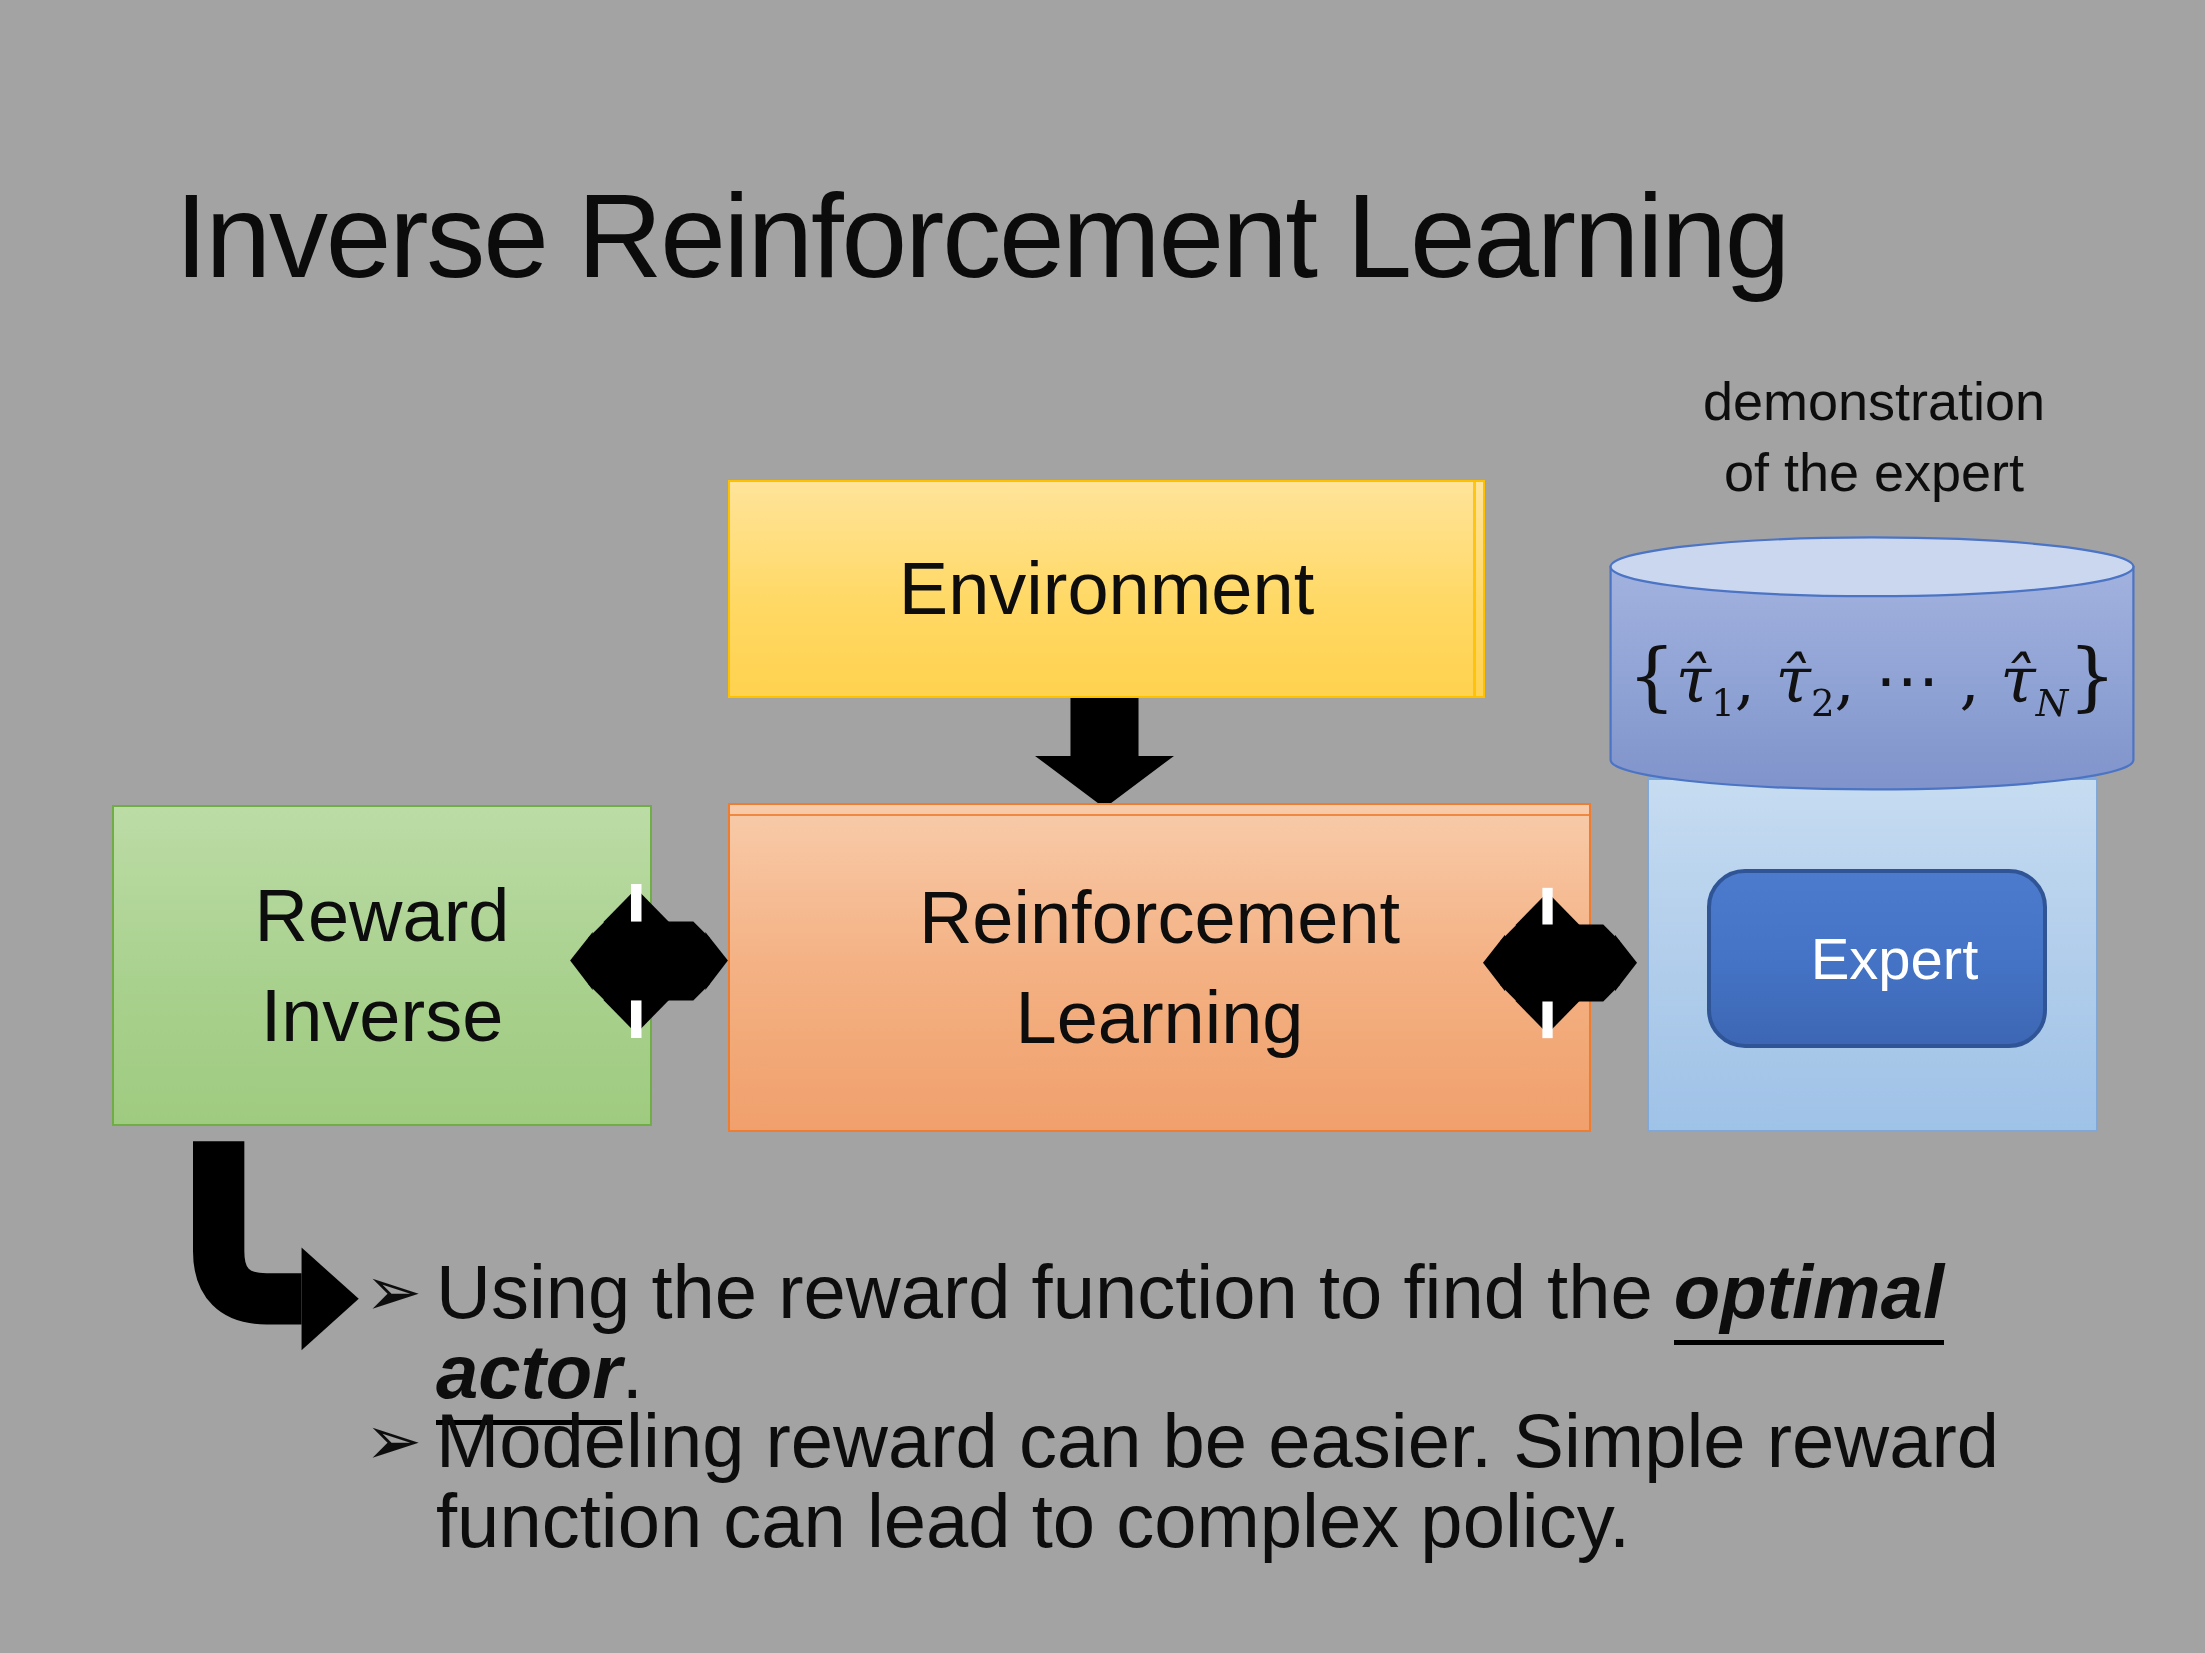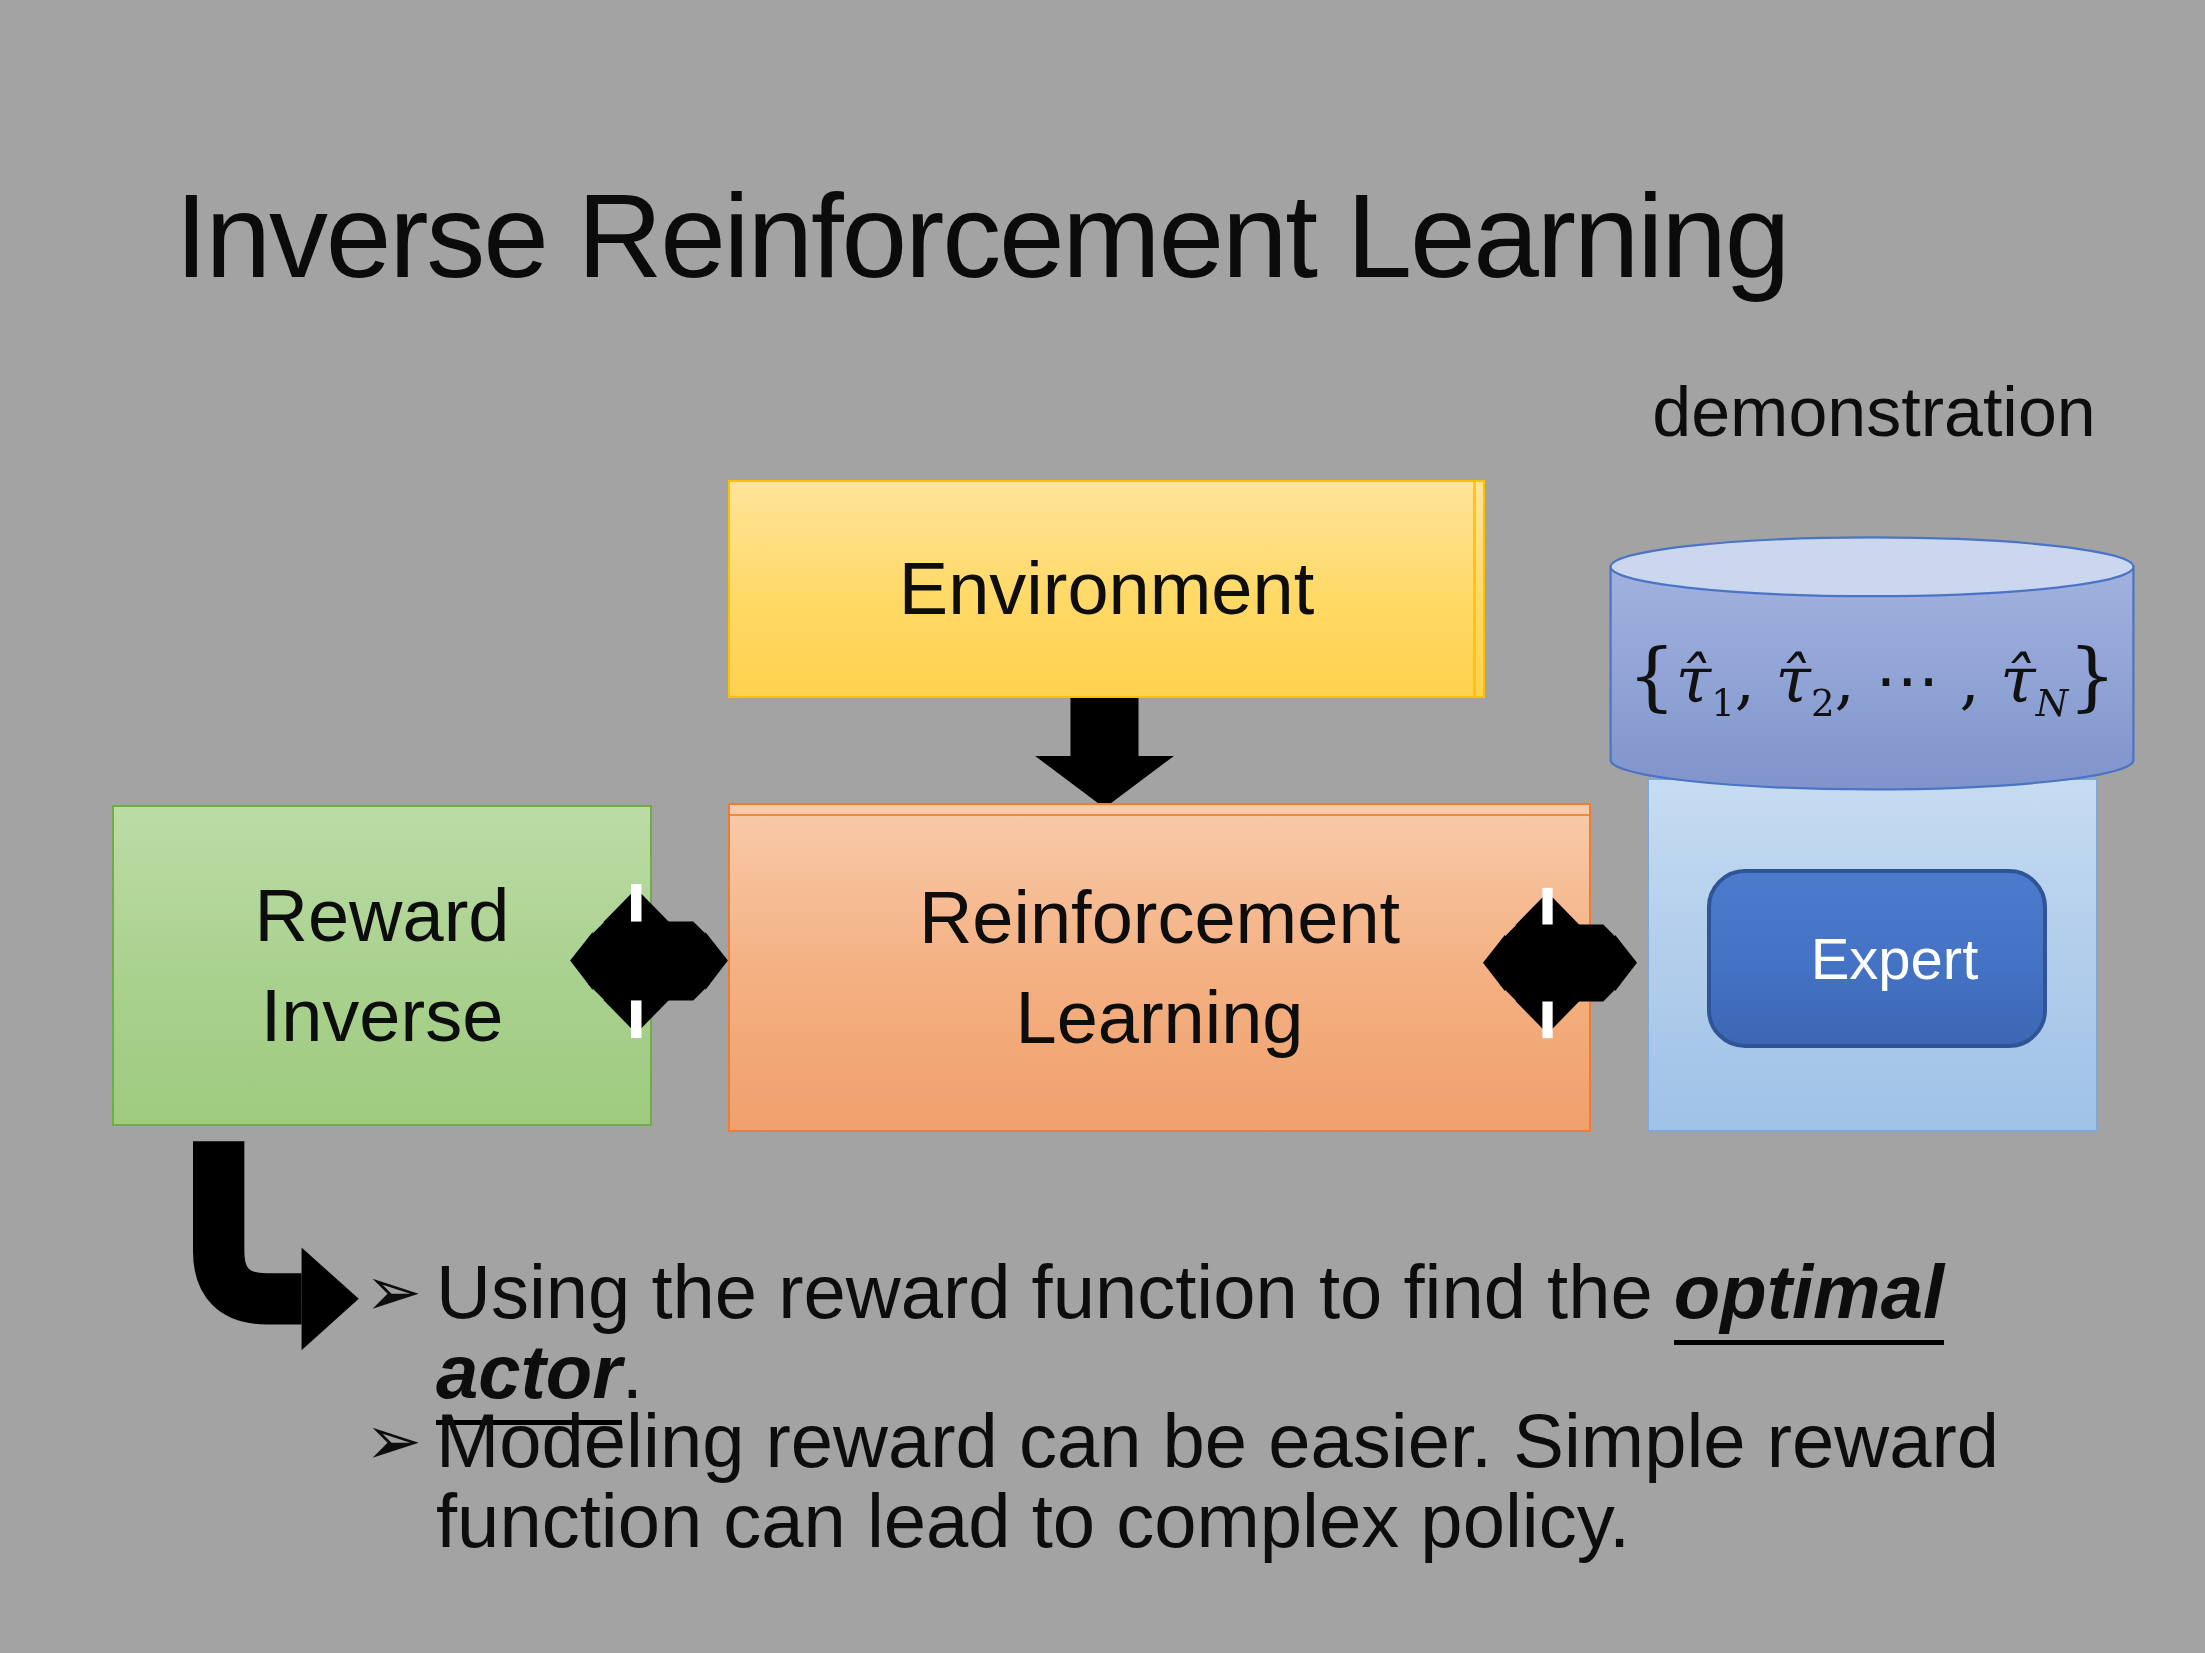--- a/index.html
+++ b/index.html
@@ -20,21 +20,21 @@
     font-size: 118px;
     letter-spacing: -2.2px;
     color: #0b0b0b;
     white-space: nowrap;
   }
 
   
   .annotation {
     left: 1580px; top: 366px; width: 588px;
     text-align: center;
-    font-size: 70px;
+    font-size: 54px;
     line-height: 1.32;
   }
 
   
   .dbox {
     display: flex; flex-direction: column;
     align-items: center; justify-content: center;
     text-align: center;
     font-size: 74px;
     line-height: 1.35;
@@ -123,20 +123,21 @@
 </style>
 </head>
 <body>
 
 <div class="slide">
 
   <div class="abs title">Inverse Reinforcement Learning</div>
 
   <div class="abs annotation">
     <div>demonstration</div>
+    <div>of the expert</div>
   </div>
 
   <div class="abs dbox box-env">
     <div>Environment</div>
   </div>
 
   <div class="abs" style="left:1034px; top:698px; width:141px; height:110px;">
     <svg viewBox="0 0 192 152" width="141" height="110">
       <polygon points="49,0 143,0 143,80 192,80 96,152 0,80 49,80" fill="#000000"></polygon>
     </svg>

